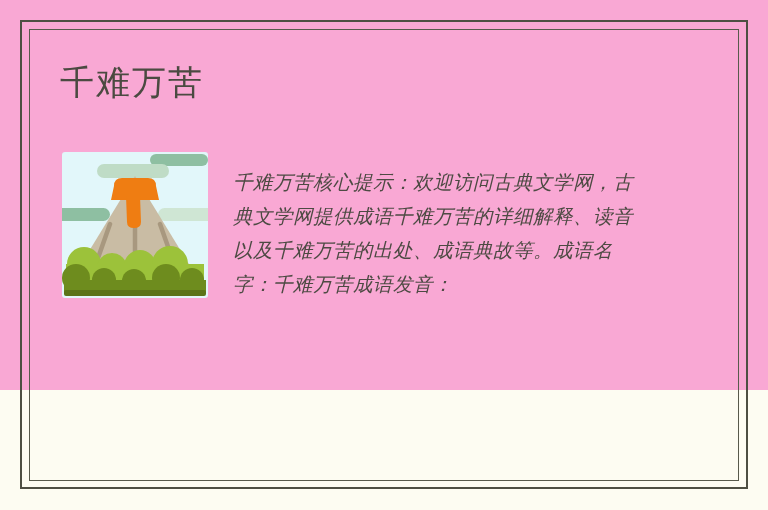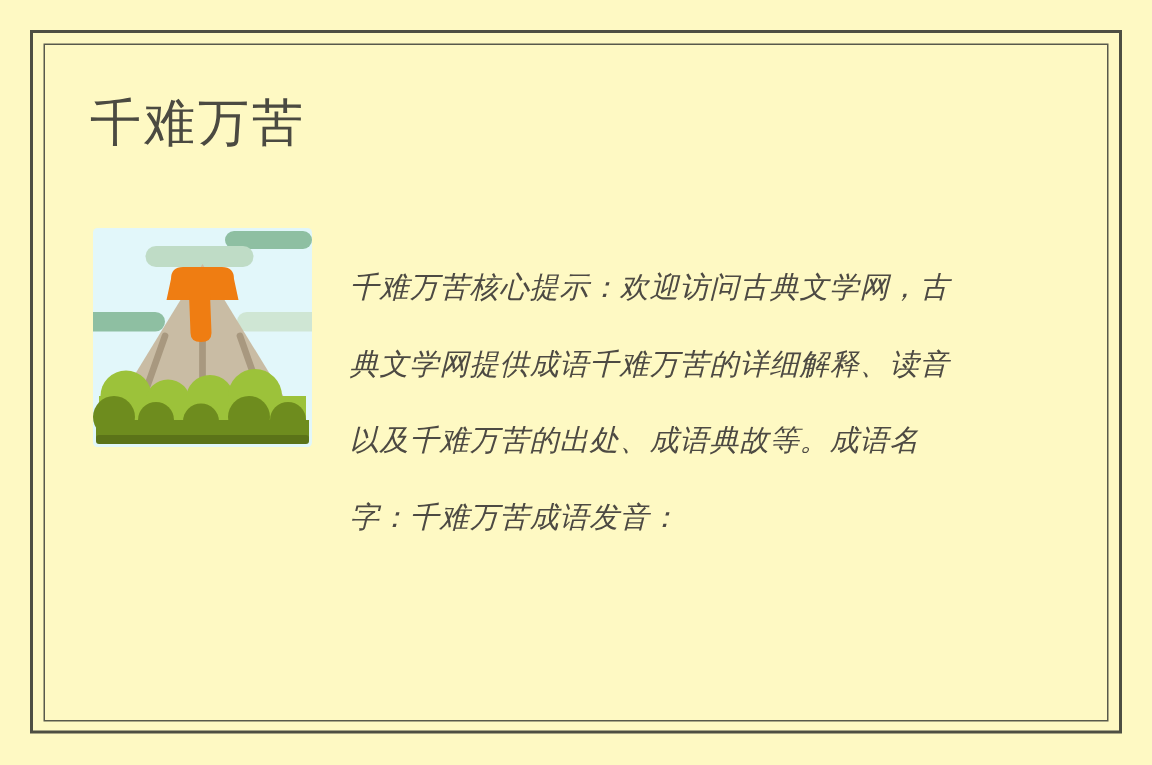--- a/index.html
+++ b/index.html
@@ -10,22 +10,22 @@
     width: 768px;
     height: 510px;
     background: #fdfcf2;
     font-family: "Liberation Sans", sans-serif;
     overflow: hidden;
   }
 
   #page {
     position: relative;
     width: 768px;
-    height: 510px;
-    background: #fef9c3;
+    height: 390px;
+    background: #f9a8d4;
   }
 
   
   .frame-outer {
     position: absolute;
     left: 20px;
     top: 20px;
     width: 728px;
     height: 469px;
     border: 2px solid #4e4f43;
@@ -72,21 +72,21 @@
   }
 
   
   .body-text {
     position: absolute;
     left: 233px;
     top: 166px;
     width: 418px;
     font-family: "DejaVu Sans", "Liberation Sans", sans-serif;
     font-size: 19.5px;
-    line-height: 51px;
+    line-height: 34px;
     color: #4d4a43;
     letter-spacing: 0.5px;
     font-style: italic;
     white-space: pre-wrap;
     word-break: break-all;
   }
 </style>
 </head>
 <body>
 

